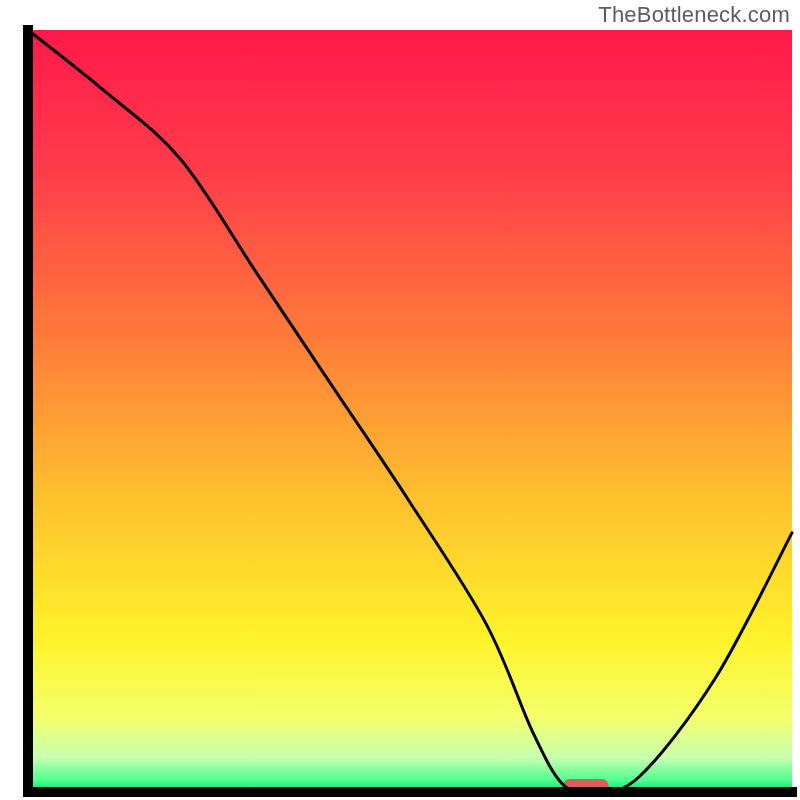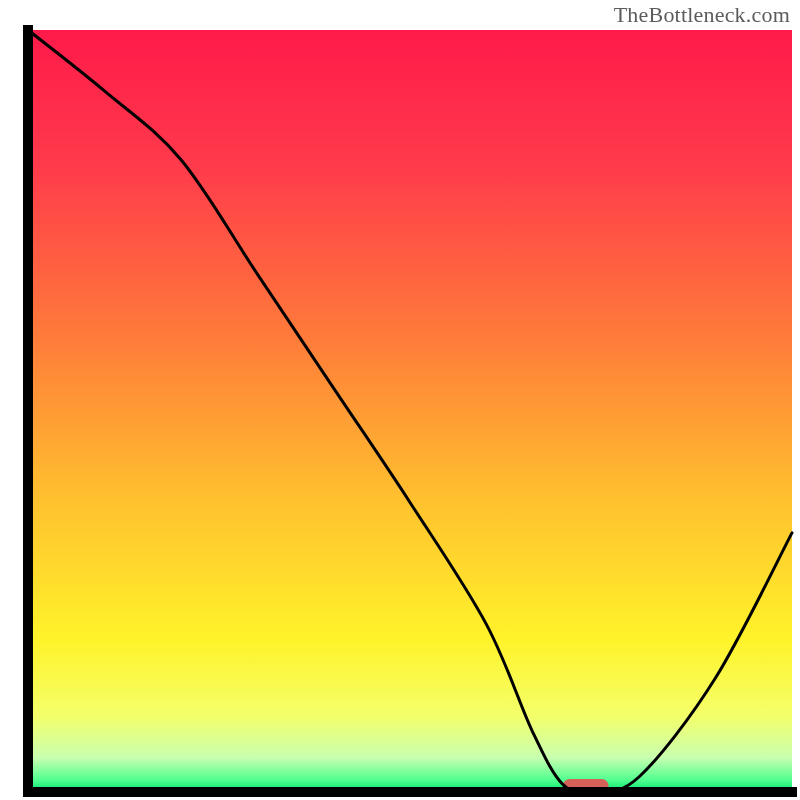--- a/index.html
+++ b/index.html
@@ -7,21 +7,20 @@
     padding: 0;
     width: 800px;
     height: 800px;
     background: #ffffff;
     font-family: Arial, Helvetica, sans-serif;
   }
   .container {
     position: relative;
     width: 800px;
     height: 576px;
-    font-family: Liberation Serif, serif;
   }
   .watermark {
     position: absolute;
     top: 2px;
     right: 10px;
     font-size: 22px;
     font-weight: 500;
     color: #5c5c5c;
     letter-spacing: 0.2px;
   }

